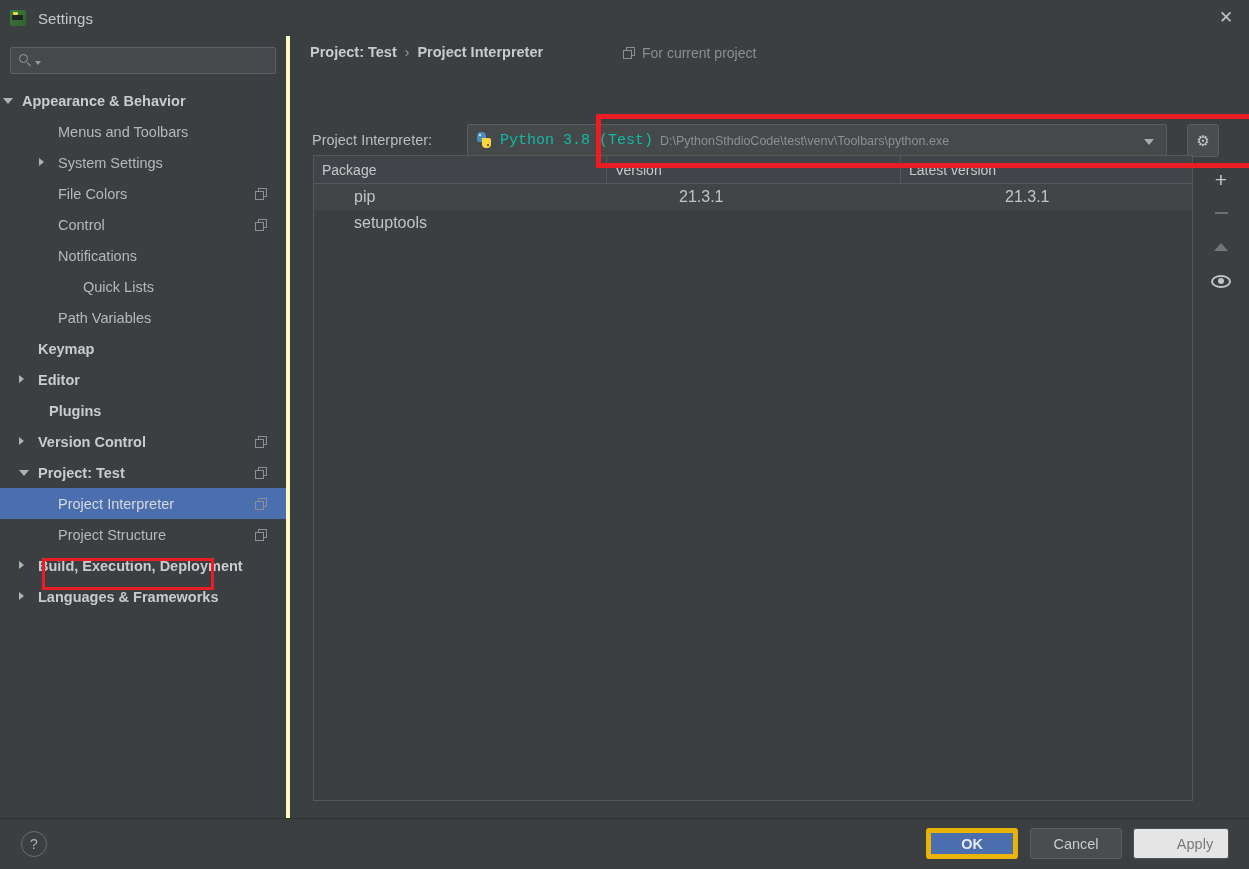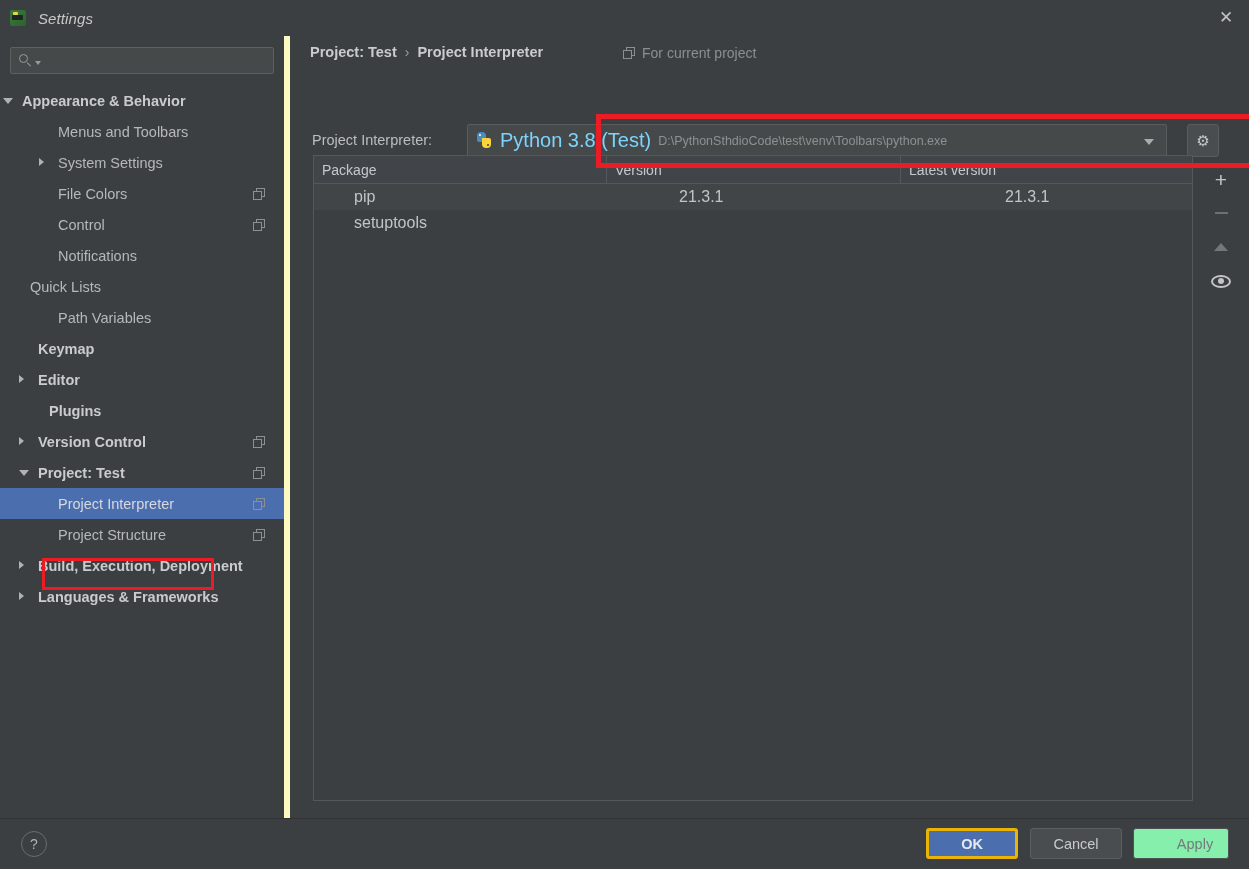--- a/index.html
+++ b/index.html
@@ -35,36 +35,35 @@
   }
   .titlebar-icon::after {
     content: ""; position: absolute; left: 3px; top: 2px;
     width: 5px; height: 3px; background: #f0d24b; border-radius: 1px;
   }
   .titlebar-title {
     margin-left: 12px;
     font-size: 15px;
     color: #c8c8c8;
     letter-spacing: .1px;
-    font-style: italic;
   }
   .close-btn {
     position: absolute; right: 0; top: 0;
     width: 46px; height: 34px;
     display: flex; align-items: center; justify-content: center;
     color: #c0c0c0; font-size: 17px; line-height: 1;
     cursor: pointer;
   }
 
   
   .sidebar {
     position: absolute; left: 0; top: 36px;
     width: 290px; height: 782px;
     background: #3c3f41;
-    border-right: 6px solid #fef9c3;
+    border-right: 4px solid #fef9c3;
   }
   .search-wrap {
     margin: 11px 10px 0 10px;
     height: 27px;
     background: #45494a;
     border: 1px solid #5e6060;
     border-radius: 2px;
     display: flex; align-items: center;
     cursor: text;
   }
@@ -205,21 +204,21 @@
   }
   .py-icon .d1 {
     position: absolute; left: 3px; top: 2px; width: 2px; height: 2px;
     background: #fff; border-radius: 50%;
   }
   .py-icon .d2 {
     position: absolute; left: 11px; top: 12px; width: 2px; height: 2px;
     background: #3c3f41; border-radius: 50%;
   }
   .interp-name {
-    margin-left: 7px; font-size: 20px; color: #7dd3fc;
+    margin-left: 7px; font-size: 15px; color: #14b8a6; font-family: Liberation Mono, monospace;
   }
   .interp-path {
     margin-left: 7px; font-size: 12.5px; color: #8e9194;
   }
   .combo-arrow {
     position: absolute; right: 12px; top: 50%; margin-top: -2px;
     width: 0; height: 0;
     border-left: 5px solid transparent;
     border-right: 5px solid transparent;
     border-top: 6px solid #a9abad;
@@ -337,27 +336,27 @@
     border-radius: 3px;
     display: flex; align-items: center; justify-content: center;
     font-size: 14.5px;
     cursor: pointer;
     border: 1px solid #5c5f61;
     background: #4a4d4f;
     color: #c8cacc;
   }
   .btn-ok {
     left: 926px; width: 92px;
-    background: #4b6eaf; border: 3px solid #eab308;
+    background: #4b6eaf; border: 5px solid #eab308;
     color: #e6e9ed; font-weight: bold;
   }
   .btn-cancel { left: 1030px; width: 92px; }
   .btn-apply {
     left: 1133px; width: 96px;
-    color: #76797b; border: 1px solid #4f5254; background: #86efac;
+    color: #76797b; border: 1px solid #4f5254; background: #e5e5e5;
     cursor: default;
     padding-left: 28px;
   }
 </style>
 </head>
 <body>
 
 <div id="app">
 
   <div class="titlebar">
@@ -398,21 +397,21 @@
           <span class="tree-label" style="margin-left: 58px;">Control</span>
           <span class="copy-icon">
             <span class="b"></span>
             <span class="f"></span>
           </span>
         </div>
         <div class="tree-item">
           <span class="tree-label" style="margin-left: 58px;">Notifications</span>
         </div>
         <div class="tree-item">
-          <span class="tree-label" style="margin-left: 30px; text-align: center;">Quick Lists</span>
+          <span class="tree-label" style="margin-left: 83px; text-align: center;">Quick Lists</span>
         </div>
         <div class="tree-item">
           <span class="tree-label" style="margin-left: 58px;">Path Variables</span>
         </div>
         <div class="tree-item bold">
           <span class="tree-label" style="margin-left: 38px;">Keymap</span>
         </div>
         <div class="tree-item bold">
           <span class="tree-arrow" style="left: 19px; top: 11px;"></span>
           <span class="tree-label" style="margin-left: 38px;">Editor</span>

